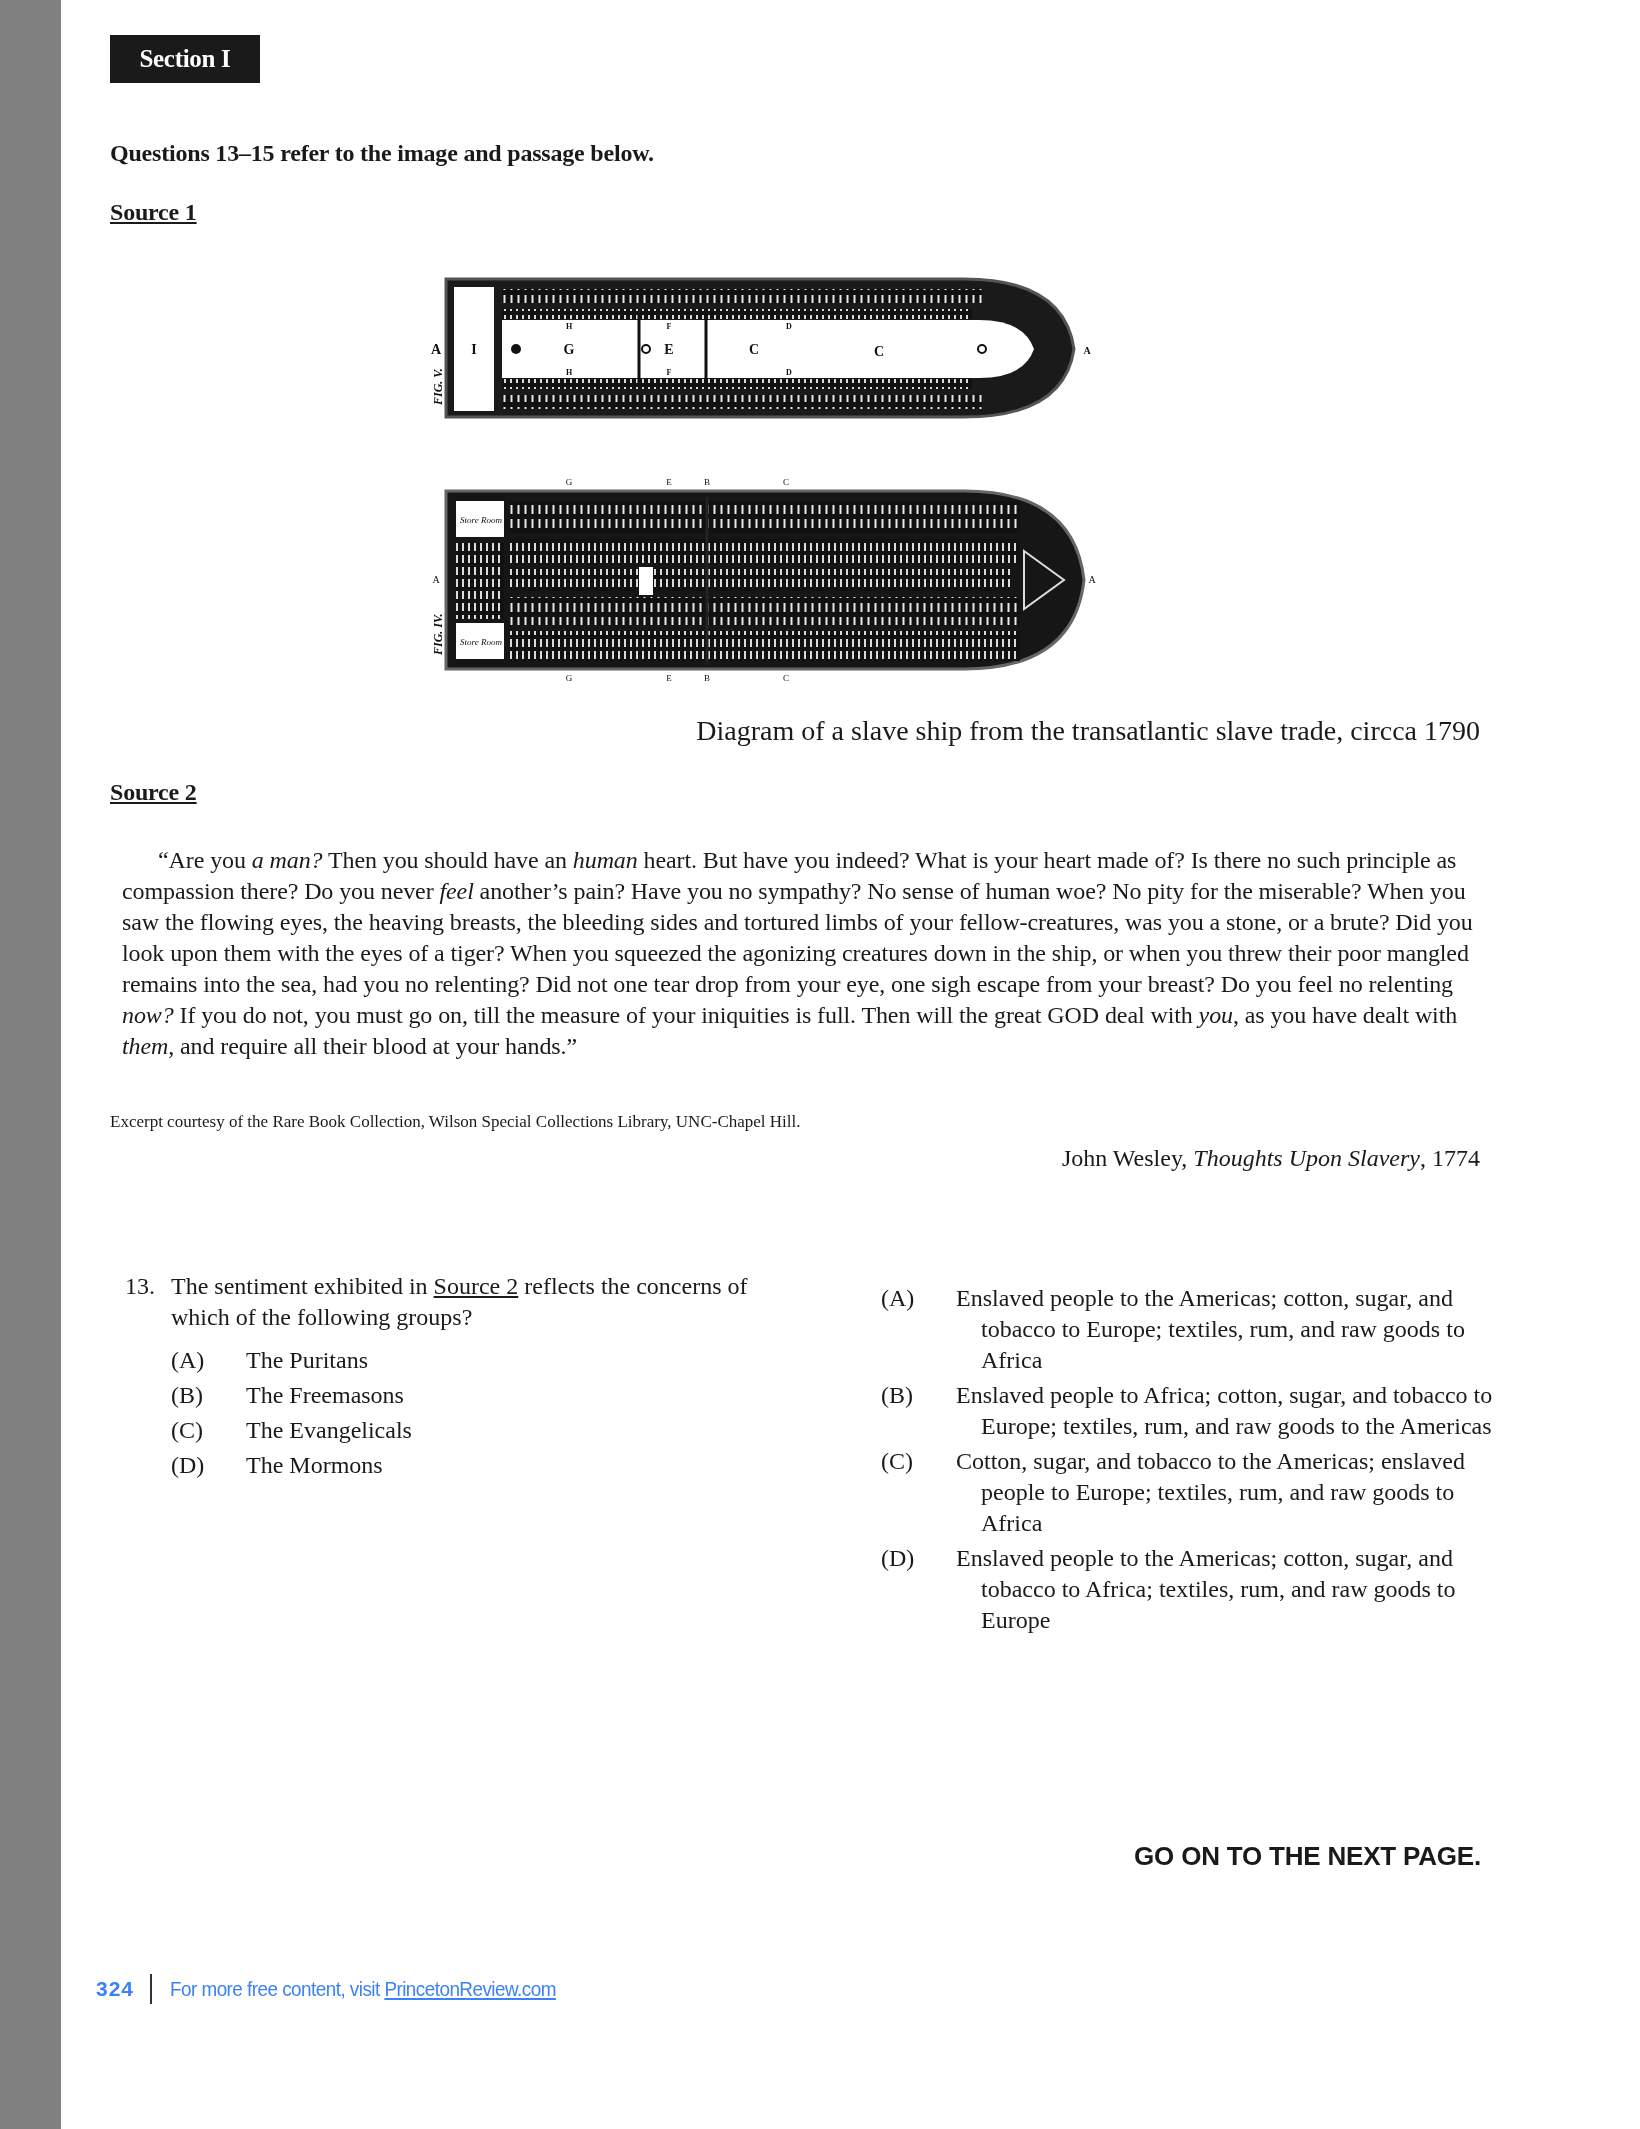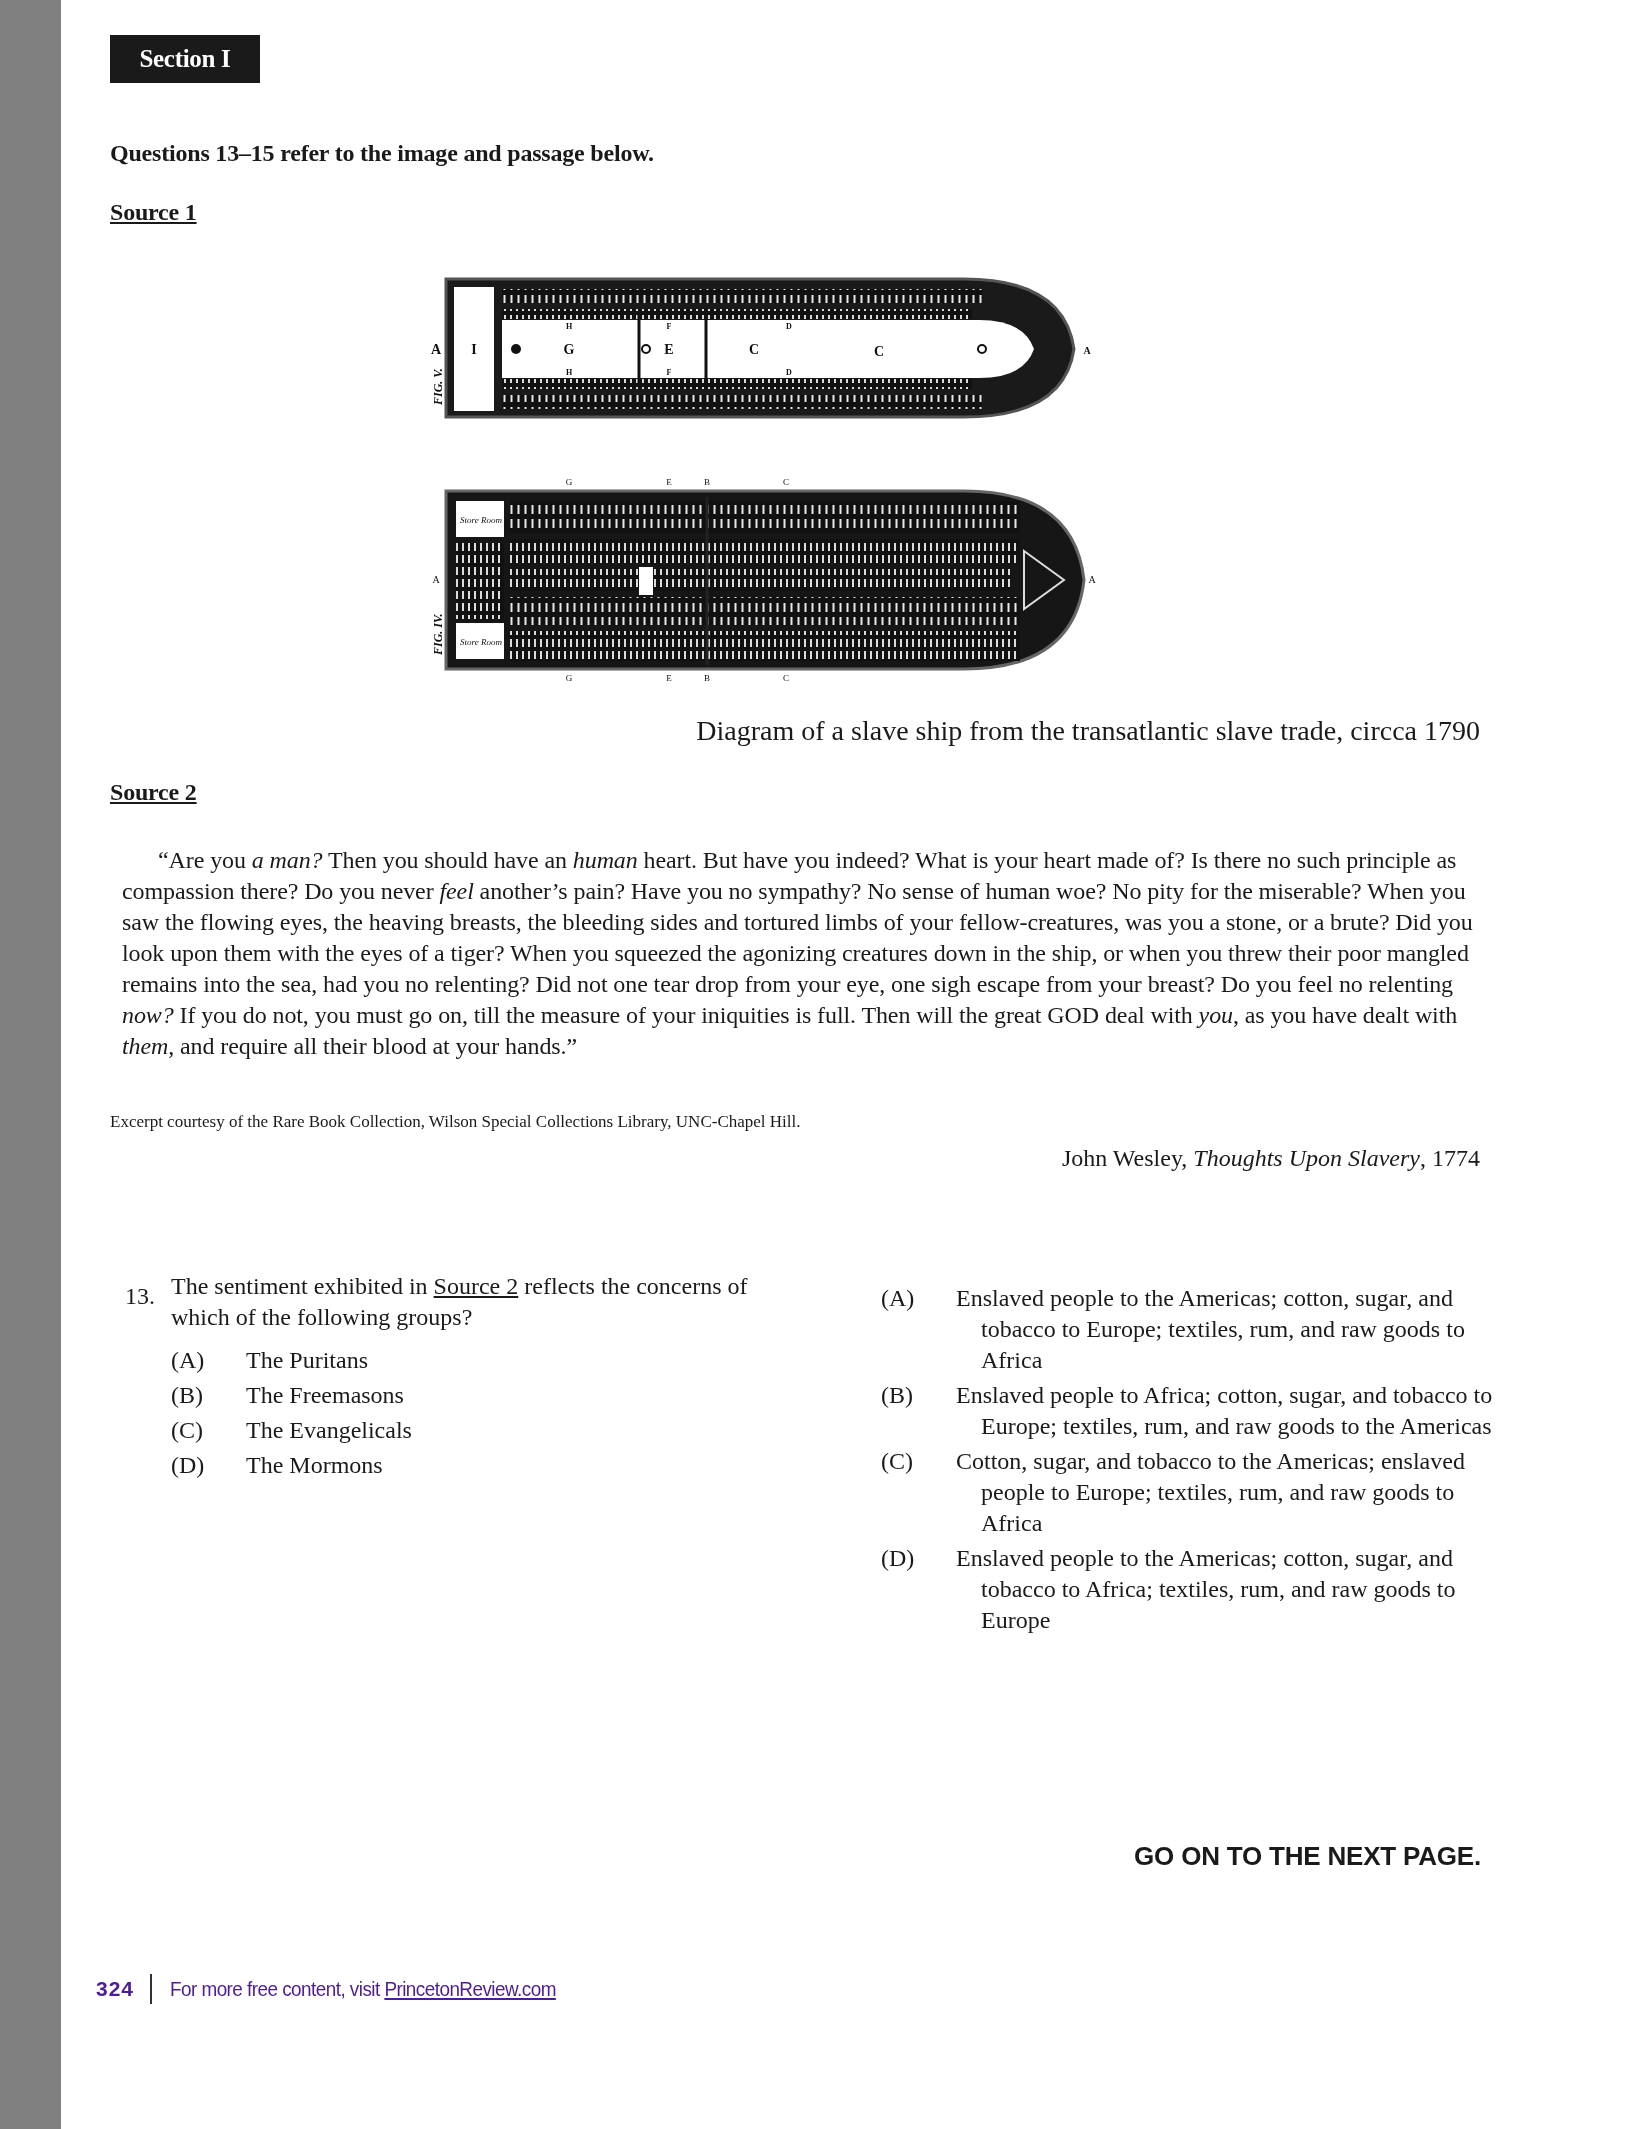--- a/index.html
+++ b/index.html
@@ -22,35 +22,35 @@
   .passage { position: absolute; left: 122px; top: 845px; width: 1360px; font-size: 24px; line-height: 31px; letter-spacing: -0.1px; }
   .passage .indent { display: inline-block; width: 36px; }
 
   .credit { position: absolute; left: 110px; top: 1112px; font-size: 17px; }
   .attribution { position: absolute; right: 160px; top: 1145px; font-size: 24px; }
 
   .question { position: absolute; font-size: 24px; line-height: 31px; }
   .q13 { left: 125px; top: 1271px; width: 660px; }
   .q14 { left: 835px; top: 1271px; width: 660px; }
   .q-stem { display: flex; }
-  .q-num { width: 46px; flex: none; margin-top: 10px; }
+  .q-num { width: 46px; flex: none; }
   .q-text { flex: 1; }
   .u { text-decoration: underline; }
   .choices { margin-top: 12px; margin-left: 46px; }
   .choice { display: flex; margin-bottom: 4px; }
   .choice-letter { width: 55px; flex: none; }
   .choice-text { flex: 1; margin-left: 20px; }
   .q14 .choice-text { padding-left: 25px; text-indent: -25px; }
   .q14 .choice { margin-bottom: 4px; }
 
   .go-on { position: absolute; right: 159px; top: 1841px; font-family: "Liberation Sans", "DejaVu Sans", sans-serif;
     font-weight: bold; font-size: 26px; letter-spacing: -0.2px; }
 
   .footer { position: absolute; left: 96px; top: 1974px; display: flex; align-items: center;
-    font-family: "Liberation Sans", "DejaVu Sans", sans-serif; font-size: 21px; color: #4c1d95; }
+    font-family: "Liberation Sans", "DejaVu Sans", sans-serif; font-size: 21px; color: #3b82f6; }
   .page-num { font-weight: bold; letter-spacing: 1px; }
   .footer-divider { width: 2px; height: 30px; background: #333; margin: 0 18px 0 16px; }
   .footer-text { letter-spacing: -0.6px; transform: scaleX(0.9); transform-origin: left center; white-space: nowrap; }
   .footer-link { text-decoration: underline; }
 </style>
 </head>
 <body>
 
 <div class="side-bar"></div>
 

